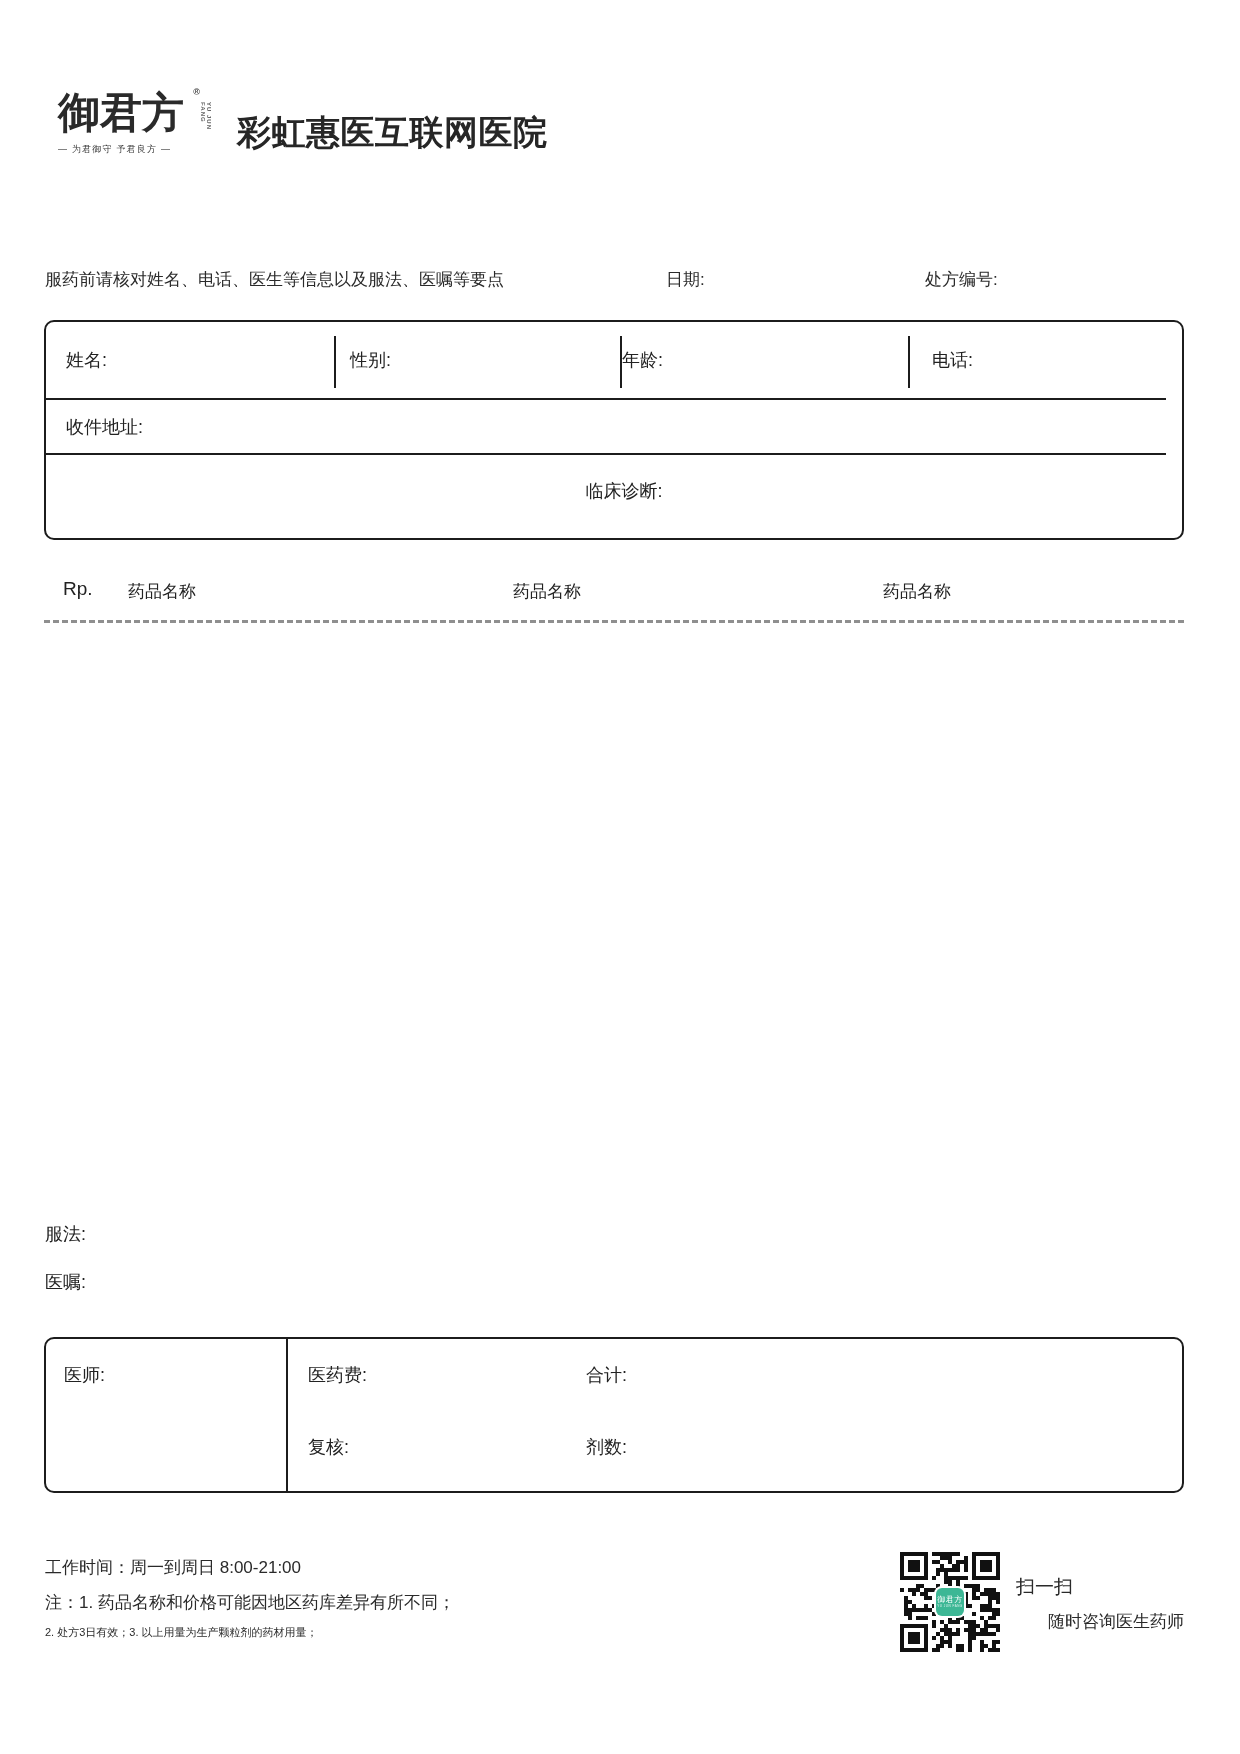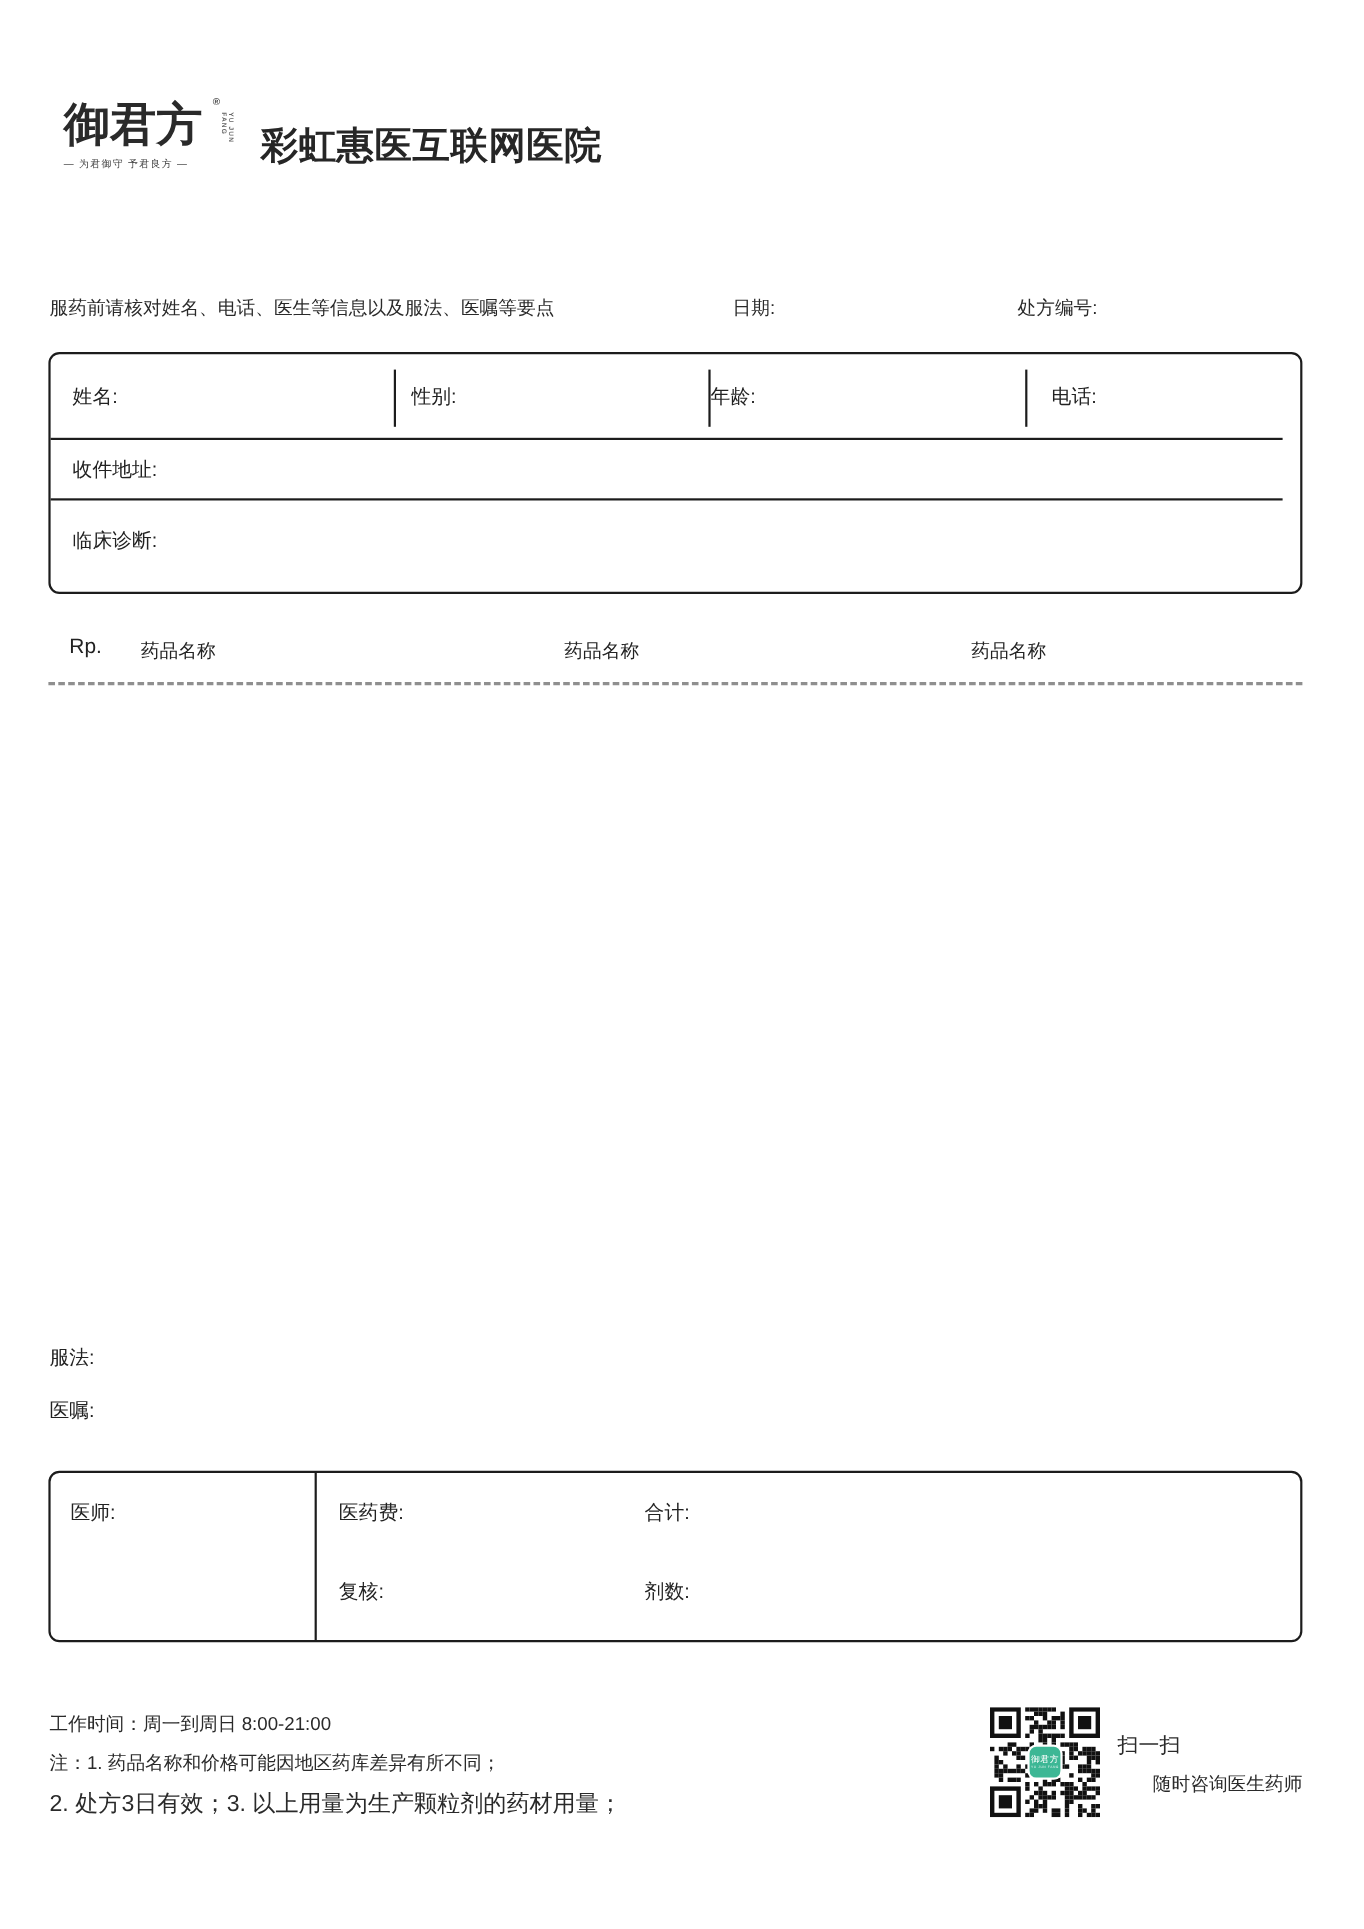--- a/index.html
+++ b/index.html
@@ -22,29 +22,29 @@
   
   .notice-text   { position:absolute; left:45px;  top:268px; font-size:17px; color:#2a2a2a; }
   .date-label    { position:absolute; left:666px; top:268px; font-size:17px; color:#2a2a2a; }
   .rxno-label    { position:absolute; left:925px; top:268px; font-size:17px; color:#2a2a2a; }
 
   
   .patient-box { position:absolute; left:44px; top:320px; width:1140px; height:220px;
                  border:2px solid #1c1c1c; border-radius:10px; }
   .p-row1 { display:flex; height:76px; align-items:stretch; }
   .p-cell { display:flex; align-items:center; font-size:18px; color:#222; }
-  .p-cell.c1 { width:312px; padding-left:20px;text-align:right; }
+  .p-cell.c1 { width:288px; padding-left:20px;text-align:right; }
   .p-cell.c2 { width:284px; padding-left:14px; }
   .p-cell.c3 { width:286px; padding-left:0; }
   .p-cell.c4 { flex:1;      padding-left:22px; }
   .vdiv { width:2px; background:#1c1c1c; height:52px; margin-top:14px; }
   .hline { border-bottom:2px solid #1c1c1c; margin-right:16px; }
   .p-row2, .p-row3 { display:flex; align-items:center; font-size:18px; color:#222; padding-left:20px; }
   .p-row2 { height:53px; }
-  .p-row3 { height:71px; }
+  .p-row3 { height:71px;justify-content:center; }
 
   
   .rp-label  { position:absolute; left:63px;  top:578px; font-size:19px; color:#222; }
   .drug-col1 { position:absolute; left:128px; top:580px; font-size:17px; color:#222; }
   .drug-col2 { position:absolute; left:513px; top:580px; font-size:17px; color:#222; }
   .drug-col3 { position:absolute; left:883px; top:580px; font-size:17px; color:#222; }
   .dashed-sep { position:absolute; left:44px; top:620px; width:1140px; height:0;
                 border-top:3px dashed #8f8f8f; }
   .rx-area { position:absolute; left:44px; top:632px; width:1140px; height:580px; }
 
@@ -58,21 +58,21 @@
   .so-left { width:242px; border-right:2px solid #1c1c1c; padding:24px 0 0 18px;
              font-size:18px; color:#222; }
   .so-right { flex:1; padding:24px 0 0 20px; font-size:18px; color:#222; }
   .so-row { display:flex; }
   .so-row + .so-row { margin-top:48px; }
   .so-w { width:278px; }
 
   
   .work-hours { position:absolute; left:45px; top:1556px; font-size:17px; color:#2a2a2a; }
   .note1      { position:absolute; left:45px; top:1591px; font-size:17px; color:#2a2a2a; }
-  .note2      { position:absolute; left:45px; top:1625px; font-size:21px; color:#2a2a2a; }
+  .note2      { position:absolute; left:45px; top:1625px; font-size:11px; color:#2a2a2a; }
 
   .qr-wrap { position:absolute; left:900px; top:1552px; width:100px; height:100px; }
   .qr-logo { position:absolute; left:36px; top:36px; width:28px; height:28px; border-radius:6px;
              box-shadow:0 0 0 2px #fff; display:flex; flex-direction:column; align-items:center;
              justify-content:center; color:#fff; font-size:8px; line-height:1.1; letter-spacing:0.5px; }
   .qr-logo small { font-size:3px; letter-spacing:0.5px; opacity:.85; }
   .qr-scan { position:absolute; left:1016px; top:1574px; font-size:19px; color:#2a2a2a; }
   .qr-sub  { position:absolute; left:1048px; top:1610px; font-size:17px; color:#2a2a2a; }
 </style>
 </head>

